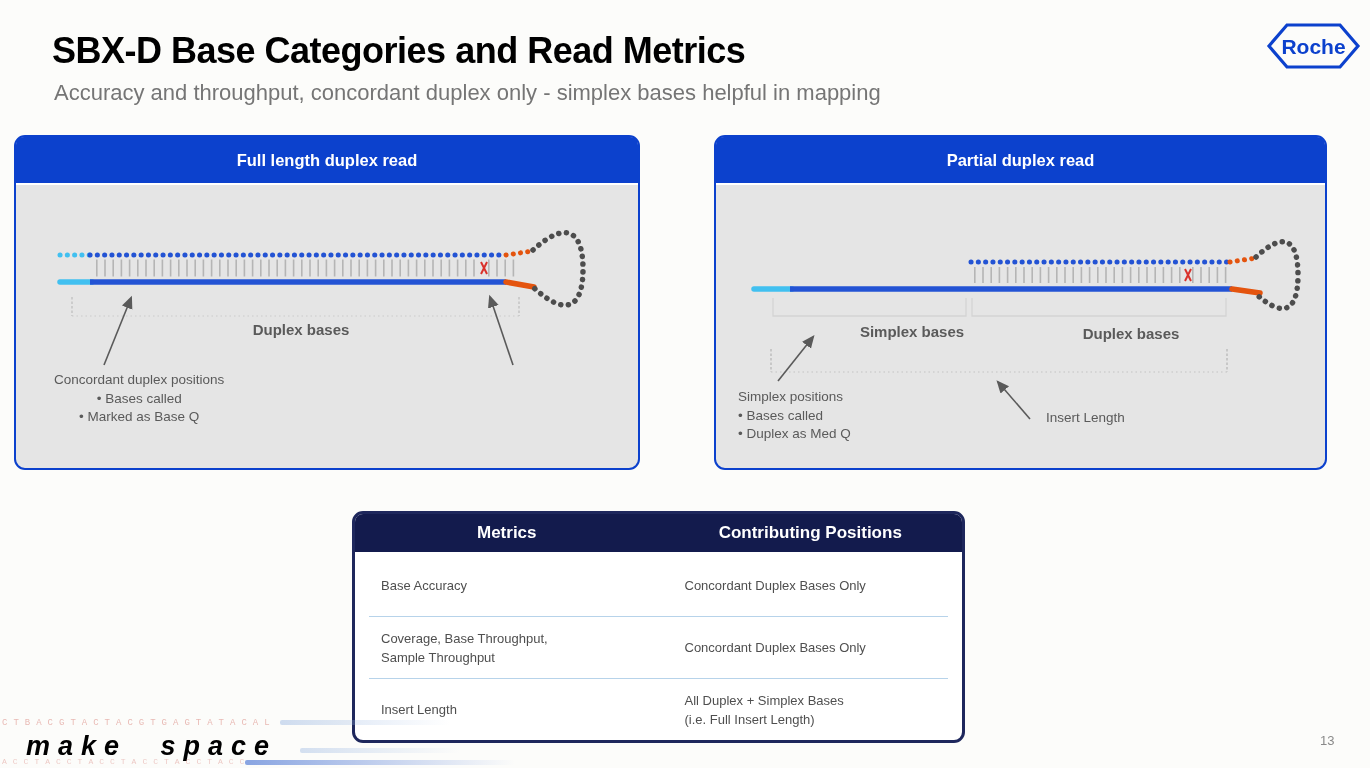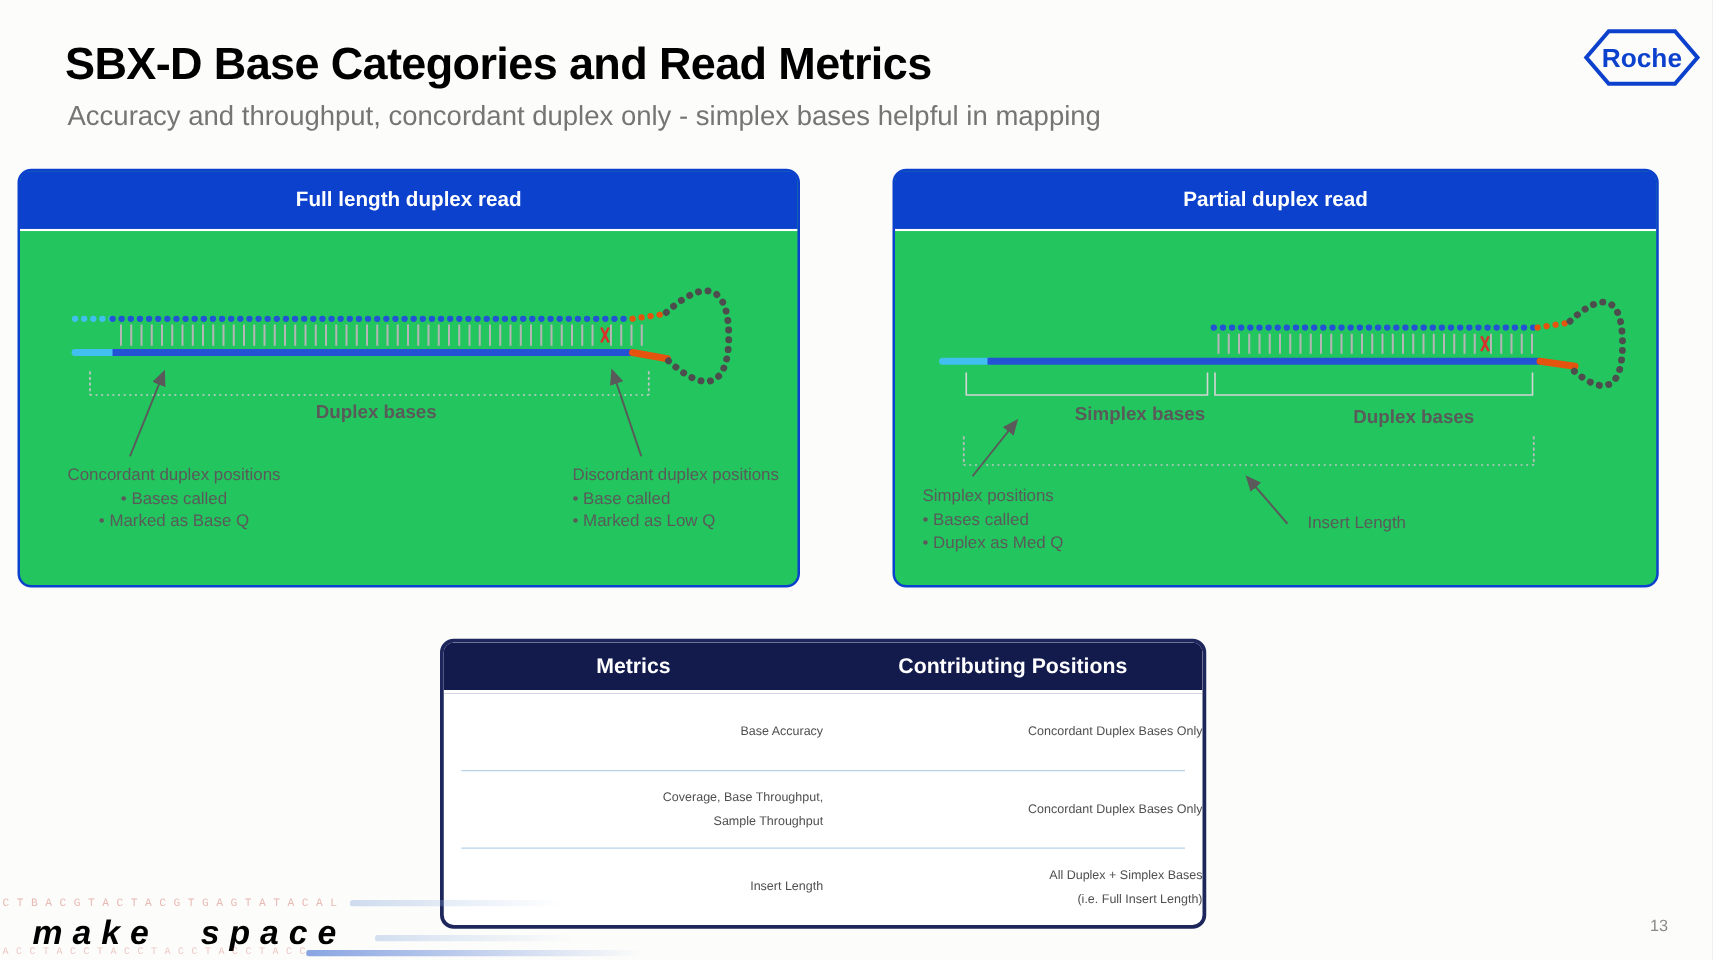--- a/index.html
+++ b/index.html
@@ -12,21 +12,21 @@
     position:absolute;left:52px;top:30px;margin:0;
     font-size:36px;font-weight:700;color:#000000;letter-spacing:-0.5px;
   }
   .subtitle{
     position:absolute;left:54px;top:80px;margin:0;
     font-size:22px;font-weight:400;color:#757575;
   }
   .roche-logo{position:absolute;left:1266px;top:20px;width:95px;height:52px;}
   
   .panel{
-    position:absolute;top:135px;height:335px;background:#22c55e;
+    position:absolute;top:135px;height:335px;background:#e5e5e5;
     border:2px solid #0c41cd;border-radius:11px;box-sizing:border-box;
   }
   .panel.left{left:14px;width:626px;}
   .panel.right{left:714px;width:613px;}
   .panel-header{
     height:46px;background:#0c41cd;border-radius:8px 8px 0 0;
     border-bottom:2px solid #ffffff;
     display:flex;align-items:center;justify-content:center;
     color:#ffffff;font-size:16.5px;font-weight:700;
   }
@@ -48,21 +48,21 @@
   .metrics-table .thead{
     height:38px;background:#131b4d;border-bottom:3px solid #ffffff;
     display:grid;grid-template-columns:50% 50%;align-items:center;
   }
   .metrics-table .thead div{
     text-align:center;color:#ffffff;font-size:17px;font-weight:700;
   }
   .tbody{display:flex;flex-direction:column;height:185px;}
   .trow{flex:1;display:grid;grid-template-columns:50% 50%;align-items:center;}
   .trow div{
-    text-align:right;font-size:10px;color:#4f4f4f;white-space:pre-line;line-height:19px;
+    text-align:left;font-size:13px;color:#4f4f4f;white-space:pre-line;line-height:19px;padding-left:26px;
   }
   .tdivider{height:1px;background:#b7d3ea;margin:0 14px;flex:none;}
   
   .wordmark{
     position:absolute;left:26px;top:731px;
     font-size:27px;font-weight:700;font-style:italic;color:#000000;
     letter-spacing:8px;word-spacing:18px;
   }
   .dna-row{
     position:absolute;font-family:"Liberation Mono",monospace;
@@ -131,25 +131,20 @@
 
         <line x1="88" y1="180" x2="115" y2="113" stroke="#5a5a5a" stroke-width="1.6" marker-end="url(#ah)"></line>
         <line x1="497" y1="180" x2="474" y2="112" stroke="#5a5a5a" stroke-width="1.6" marker-end="url(#ah)"></line>
       </svg>
       <div class="diagram-label" style="left:170px;top:136px;width:230px;">Duplex bases</div>
       <div class="anno" style="left:38px;top:186px;text-align:center;">
         <div class="anno-title">Concordant duplex positions</div>
         <div class="bullet">Bases called</div>
         <div class="bullet">Marked as Base Q</div>
       </div>
-      <div class="anno" style="left:442px;top:186px;">
-        <div class="anno-title">Discordant duplex positions</div>
-        <div class="bullet">Base called</div>
-        <div class="bullet">Marked as Low Q</div>
-      </div>
     </div>
   </div>
 
   <div class="panel right">
     <div class="panel-header">
       <span>Partial duplex read</span>
     </div>
     <div class="panel-body">
       <svg width="609" height="283" viewBox="0 0 609 283">
 

